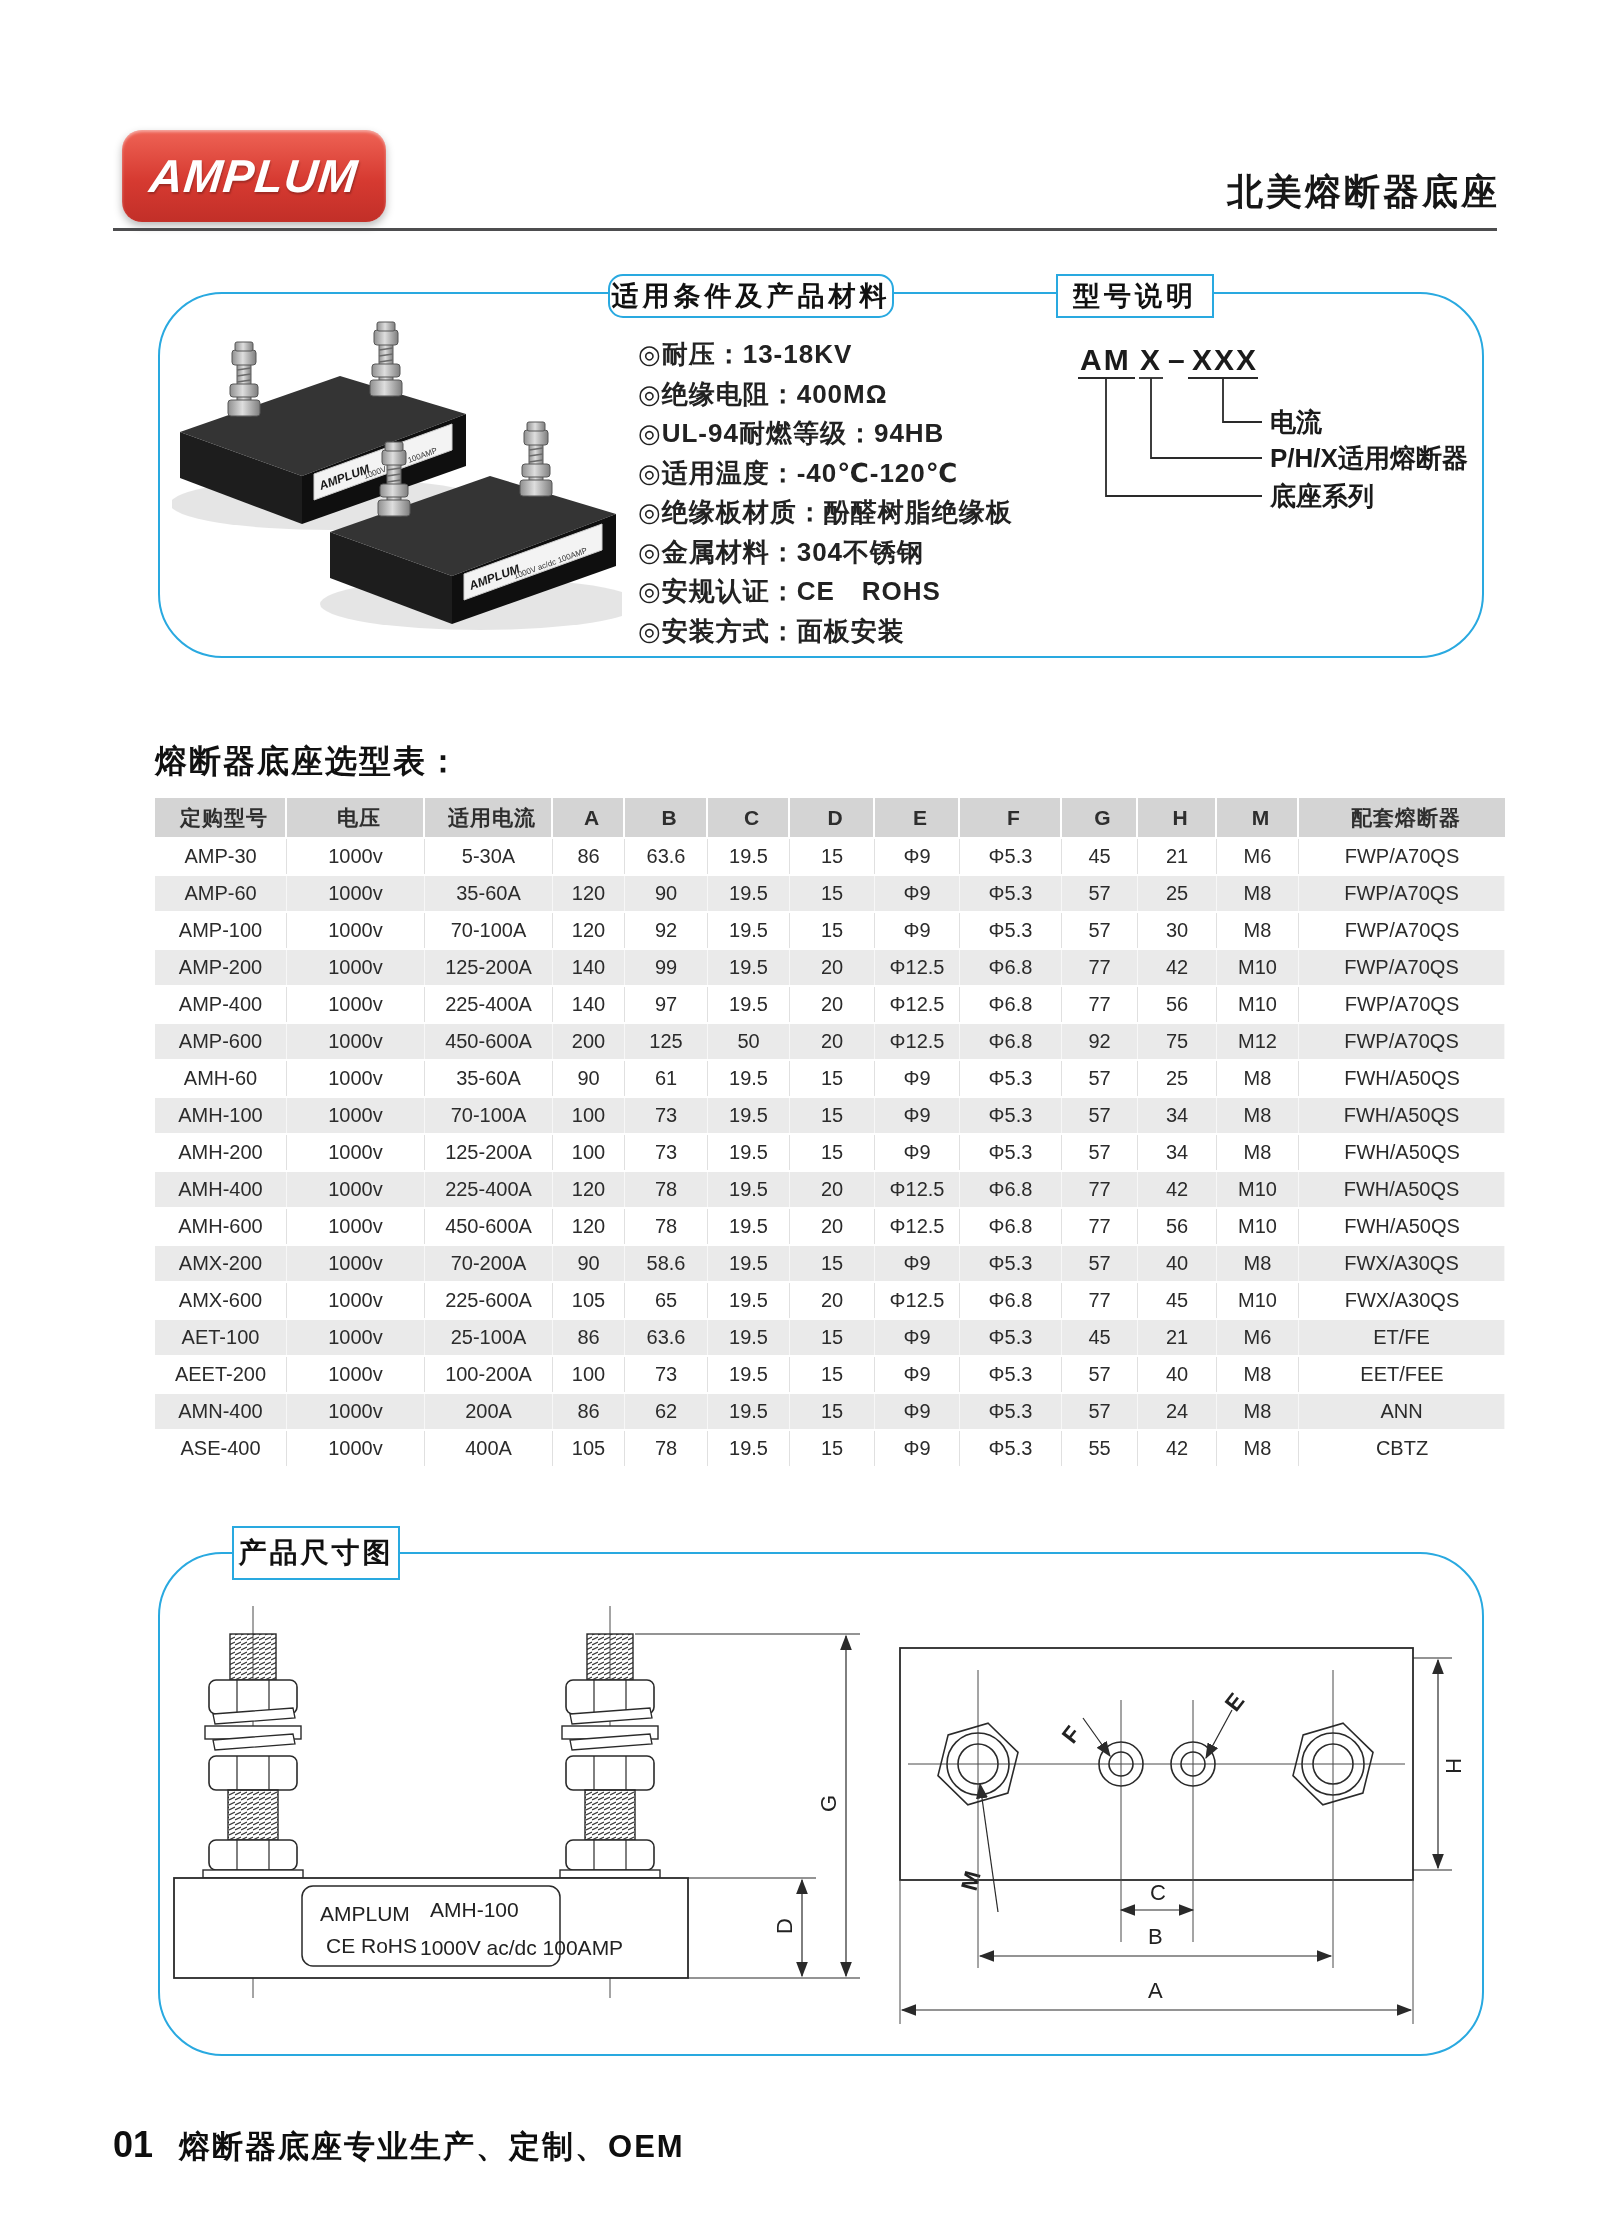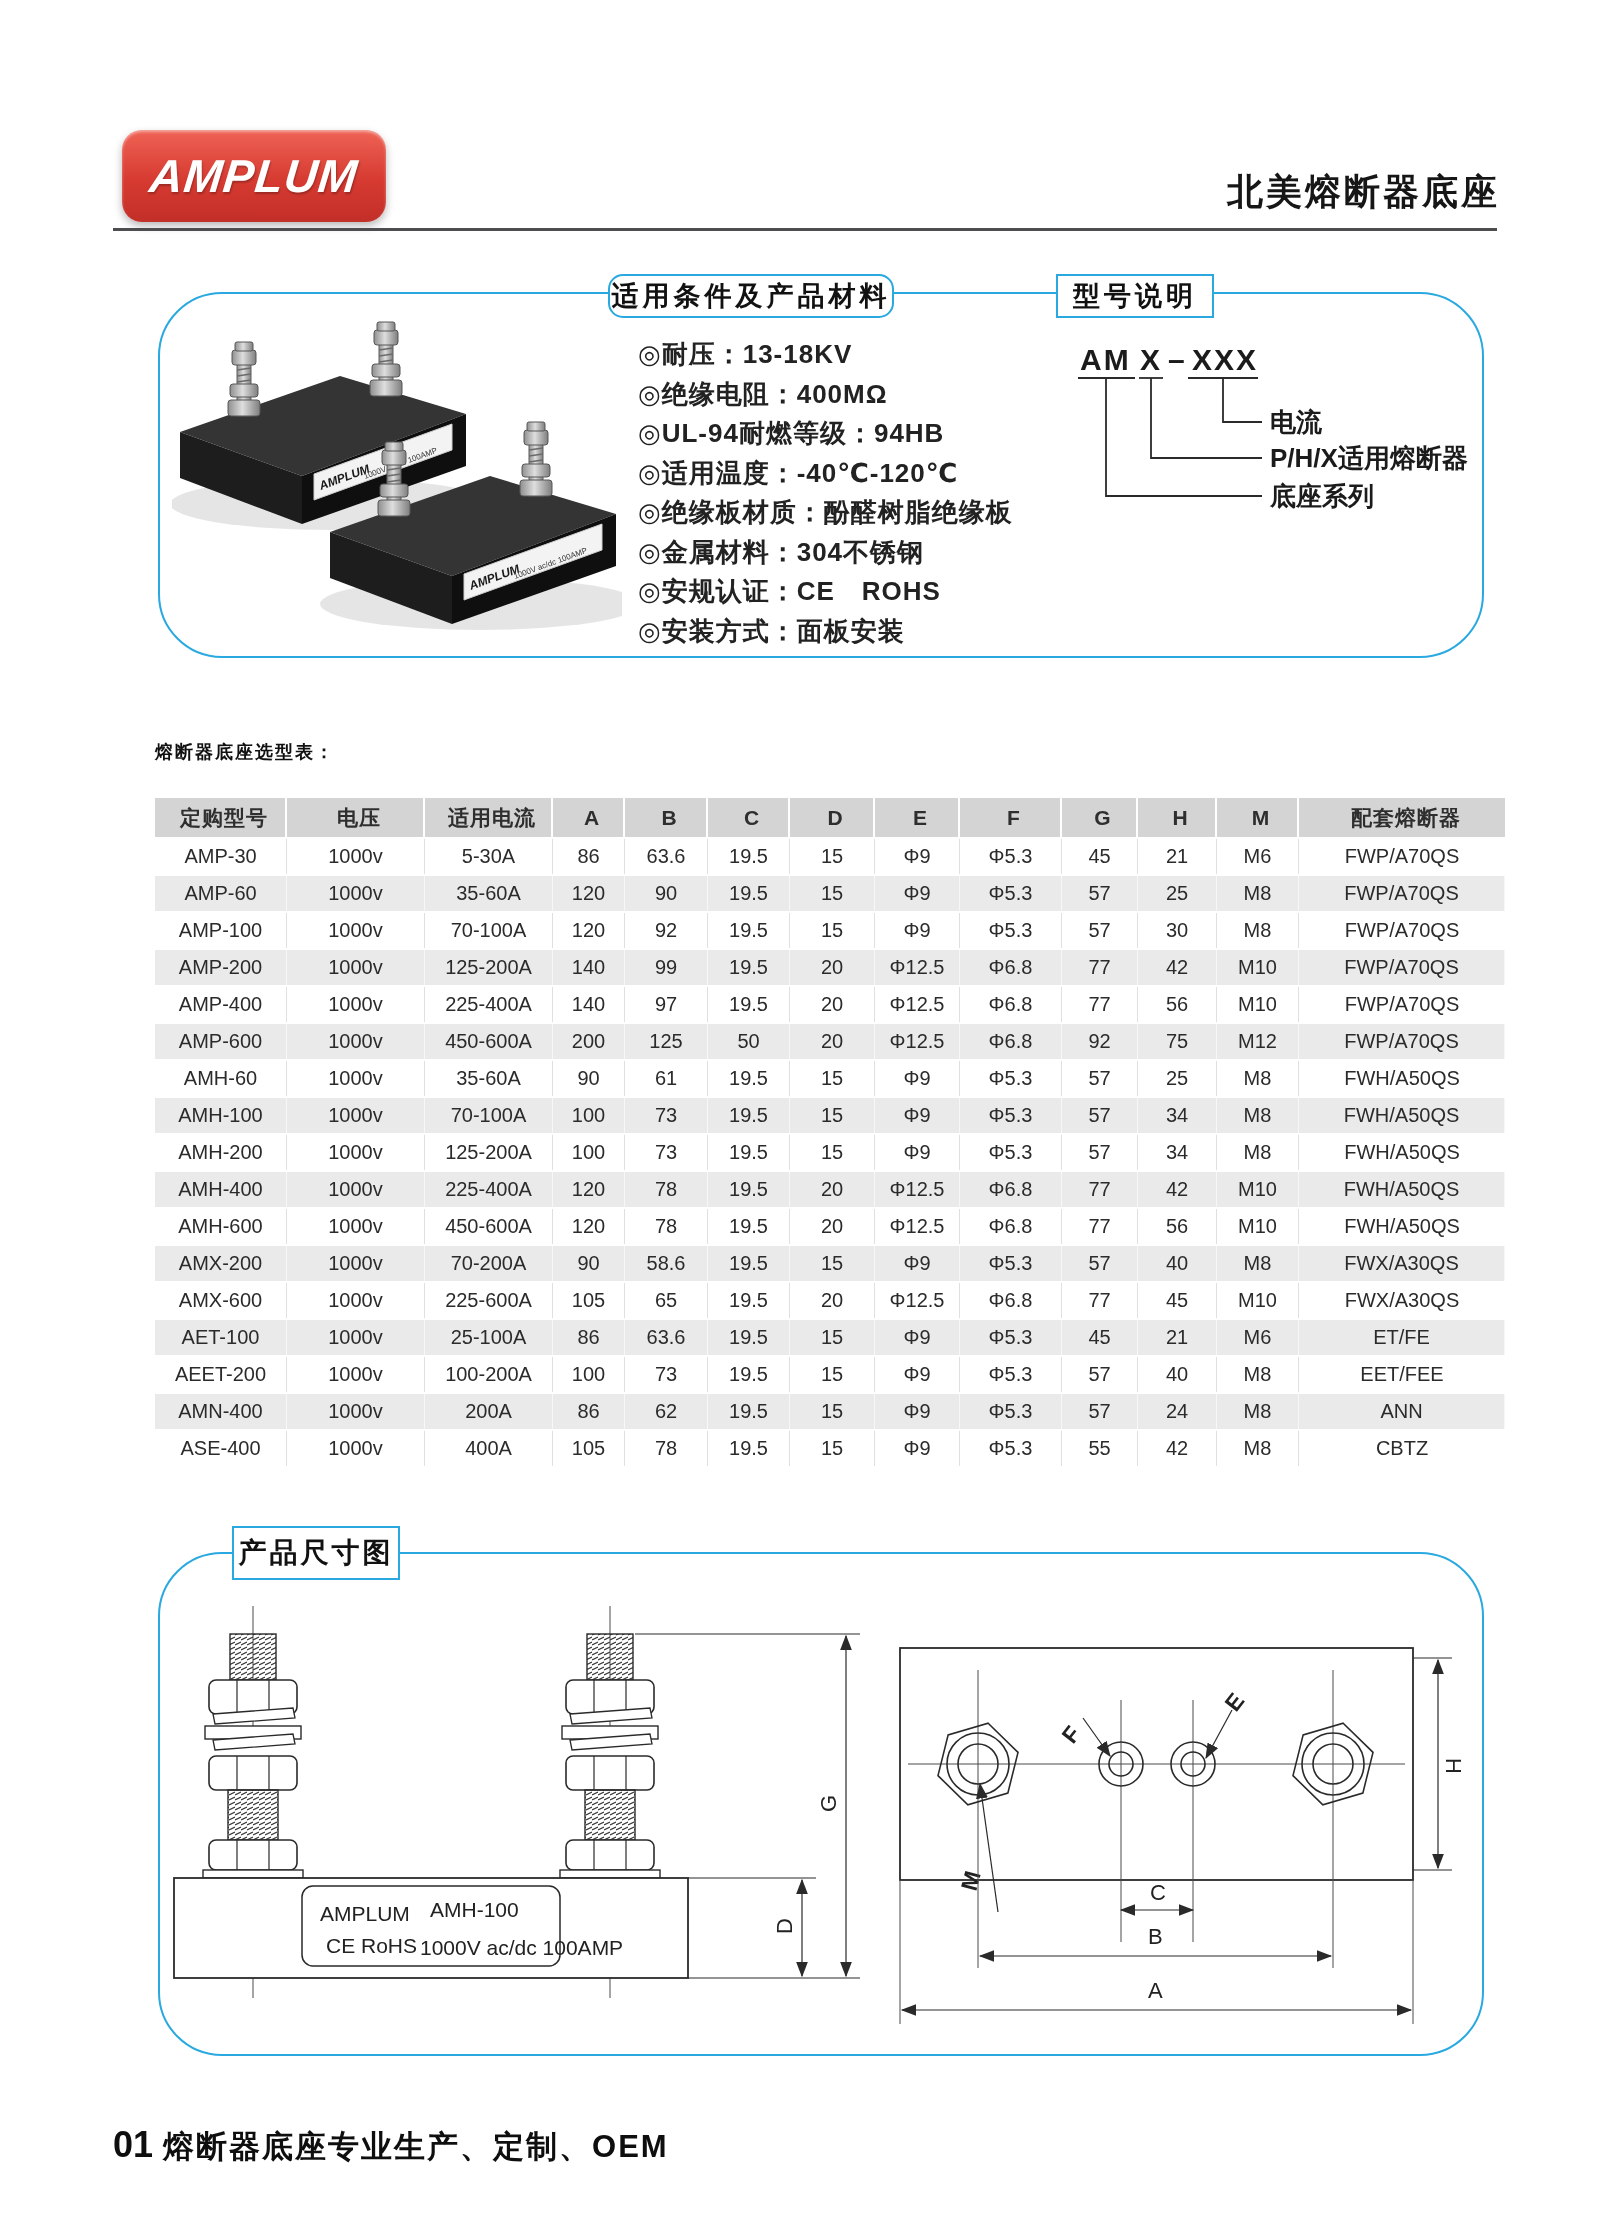--- a/index.html
+++ b/index.html
@@ -34,31 +34,31 @@
   #tag-dimfig{left:232px;top:1526px;width:168px;height:54px;font-size:28px;letter-spacing:3px;}
 
   
   .cond-list{position:absolute;left:638px;top:341px;width:570px;list-style:none;z-index:2;}
   .cond-list li{font-size:26px;font-weight:600;color:#222;line-height:27px;margin-bottom:12.5px;letter-spacing:1px;white-space:nowrap;}
 
   
   .abs{position:absolute;}
 
   
-  .tbl-heading{position:absolute;left:155px;top:740px;font-size:18px;font-weight:700;letter-spacing:2px;color:#111;}
+  .tbl-heading{position:absolute;left:155px;top:740px;font-size:32px;font-weight:700;letter-spacing:2px;color:#111;}
   .seltable{position:absolute;left:155px;top:796px;width:1350px;border-collapse:separate;border-spacing:0 2px;table-layout:fixed;}
   .seltable th{background:#d4d4d4;height:39px;font-size:21px;font-weight:600;color:#2e2e2e;
     border-right:2px solid #fff;text-align:center;letter-spacing:1px;padding-left:8px;}
   .seltable th:last-child{border-right:none;}
   .seltable td{height:35px;font-size:20px;color:#2b2b2b;text-align:center;border-right:1px solid #e0e0e0;background:#fff;}
   .seltable td:last-child{border-right:none;}
   .seltable tr.even td{background:#eaeaea;border-right:1px solid #f7f7f7;}
 
   
-  .footer{position:absolute;left:113px;top:2124px;display:flex;align-items:baseline;gap:10px;color:#0e0e0e;}
+  .footer{position:absolute;left:113px;top:2124px;display:flex;align-items:baseline;gap:26px;color:#0e0e0e;}
   .footer .pageno{font-size:36px;font-weight:700;}
   .footer .slogan{font-size:31px;font-weight:700;letter-spacing:2px;}
 
   svg text{font-family:"Liberation Sans","DejaVu Sans",sans-serif;}
 </style>
 </head>
 <body>
 
 <div id="page">
 

